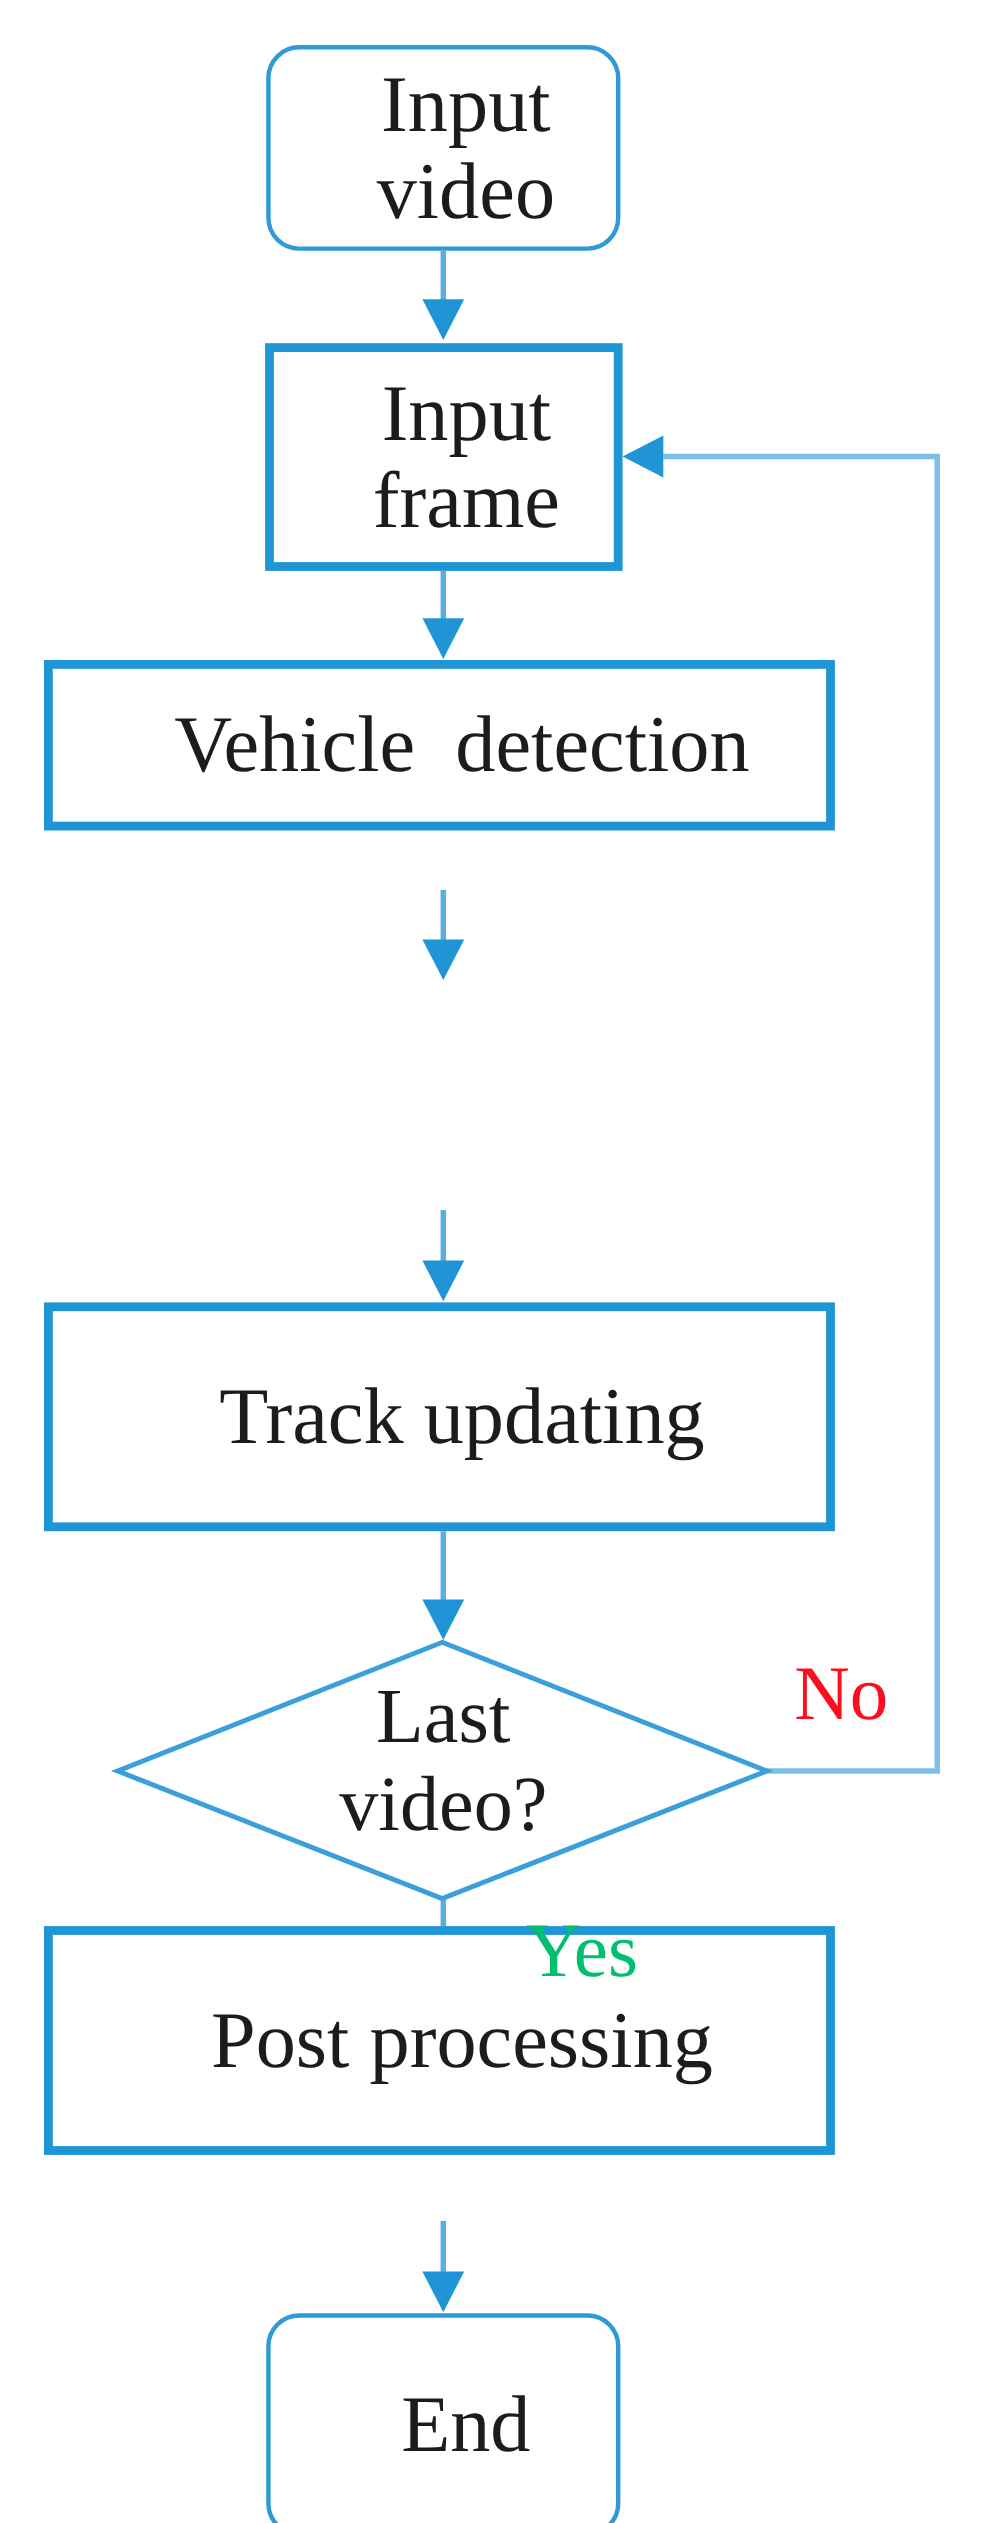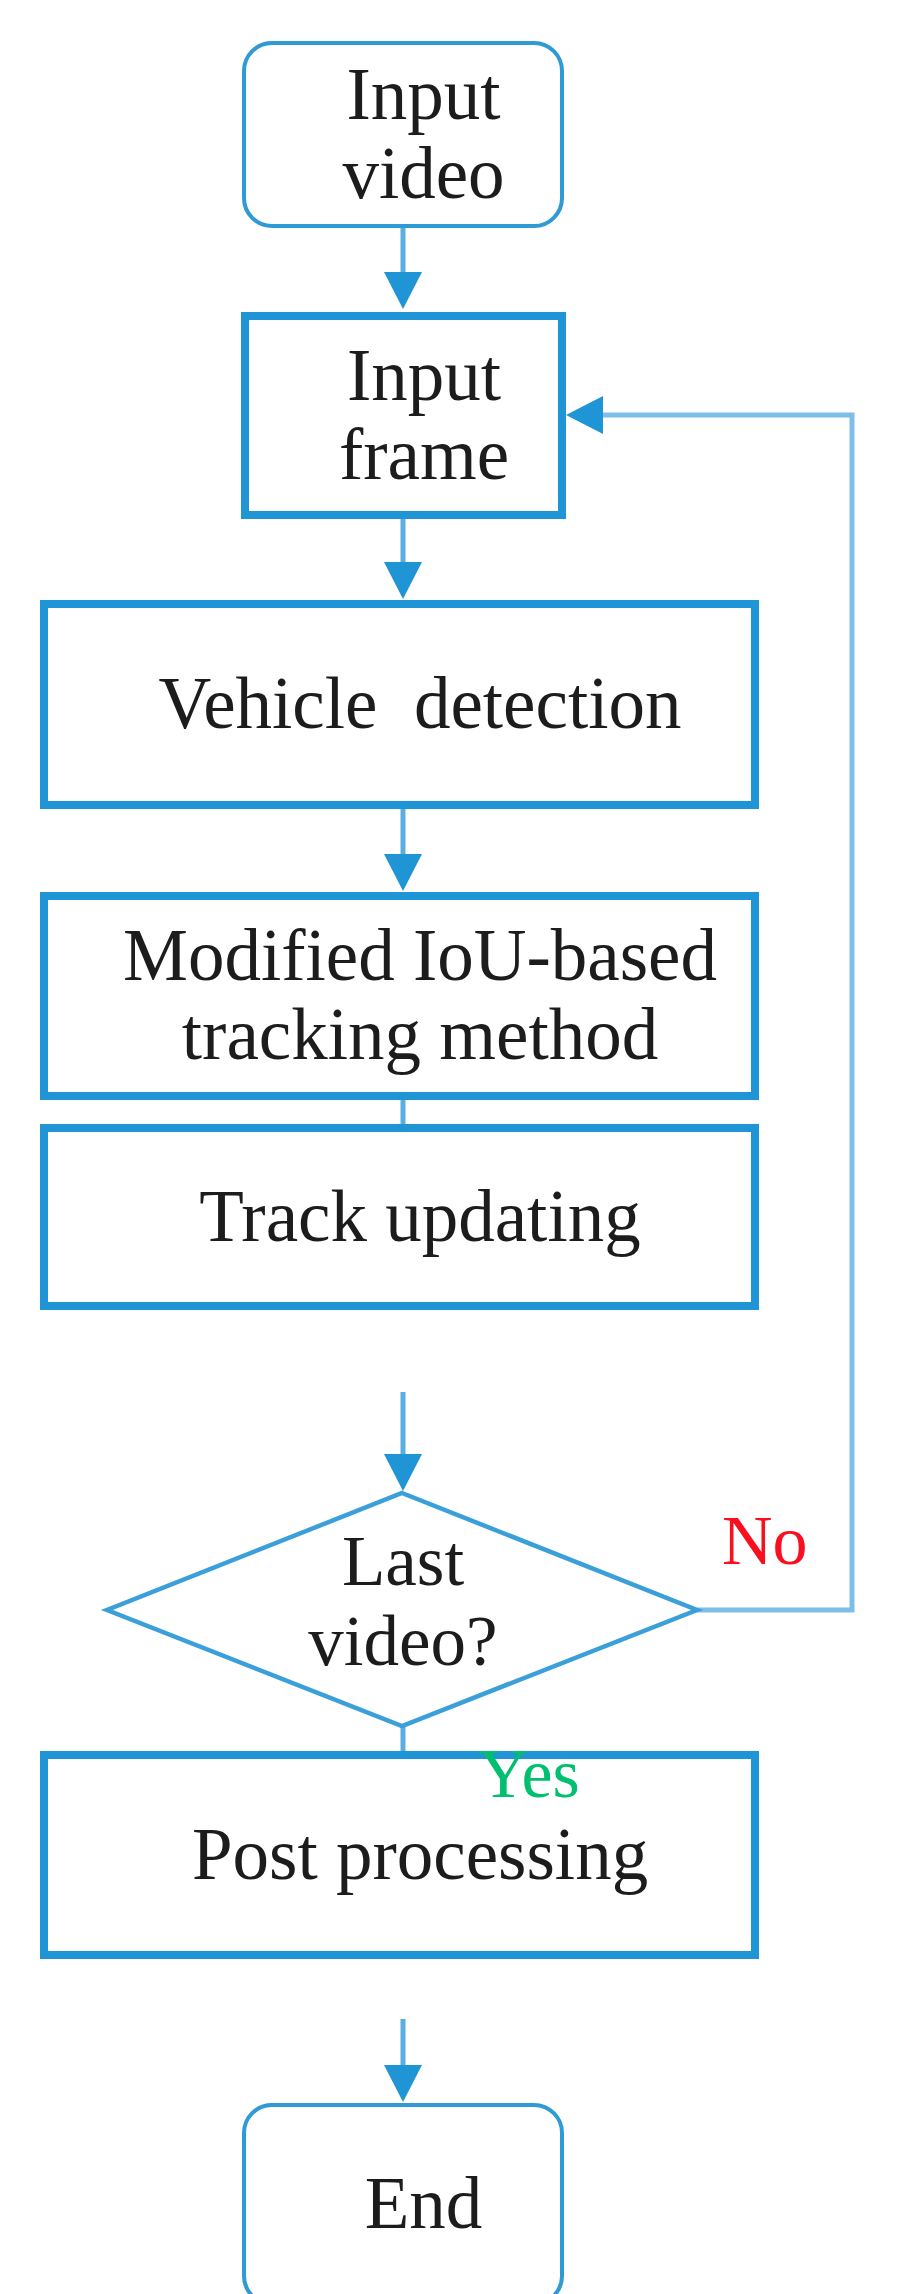--- a/index.html
+++ b/index.html
@@ -51,23 +51,23 @@
     font-size:70px;
     line-height:1;
     white-space:pre-wrap;
   }
   .branch-no{color:#fa0f1e;}
   .branch-yes{color:#00bf6f;}
 
   
   #node-input-video{left:242px;top:41px;width:322px;height:187px;}
   #node-input-frame{left:241px;top:312px;width:325px;height:207px;}
-  #node-vehicle-detection{left:40px;top:600px;width:719px;height:209px;}
+  #node-vehicle-detection{left:40px;top:600px;width:719px;height:155px;}
   #node-modified-iou{left:40px;top:892px;width:719px;height:208px;}
-  #node-track-updating{left:40px;top:1124px;width:719px;height:186px;}
+  #node-track-updating{left:40px;top:1184px;width:719px;height:208px;}
   #node-post-processing{left:40px;top:1751px;width:719px;height:208px;}
   #node-end{left:242px;top:2103px;width:322px;height:203px;}
   #label-last-frame{left:252px;top:1522px;width:302px;}
   #label-no{left:722px;top:1506px;}
   #label-yes{left:478px;top:1739px;}
 </style>
 </head>
 <body>
 
 <div class="canvas">
@@ -118,24 +118,20 @@
 
   <div class="node process" id="node-input-frame">
     <div class="node-label">Input
 frame</div>
   </div>
 
   <div class="node process" id="node-vehicle-detection">
     <div class="node-label">Vehicle  detection</div>
   </div>
 
-  <div class="node process" id="node-modified-iou">
-    <div class="node-label">Modified IoU-based
-tracking method</div>
-  </div>
 
   <div class="node process" id="node-track-updating">
     <div class="node-label">Track updating</div>
   </div>
 
   <div class="decision-label" id="label-last-frame">Last
 video?</div>
 
   <div class="branch-label branch-no" id="label-no">No</div>
   <div class="branch-label branch-yes" id="label-yes">Yes</div>

